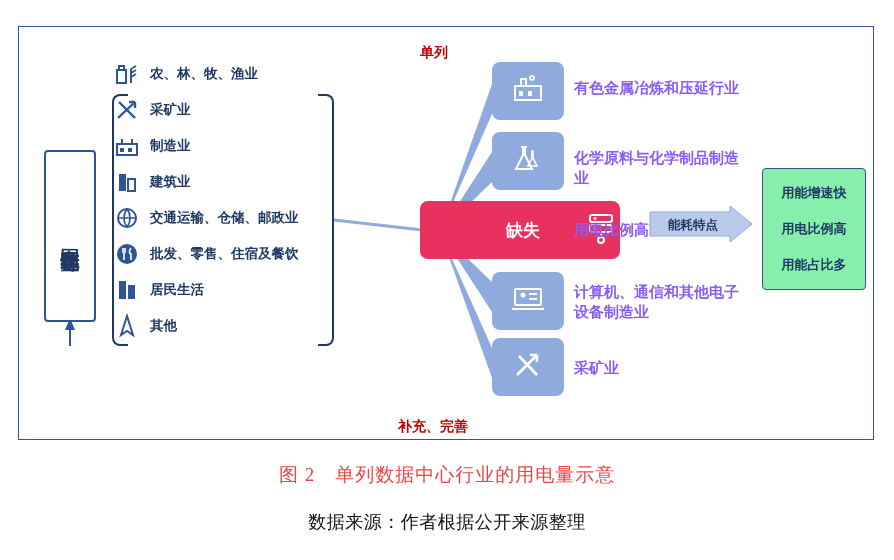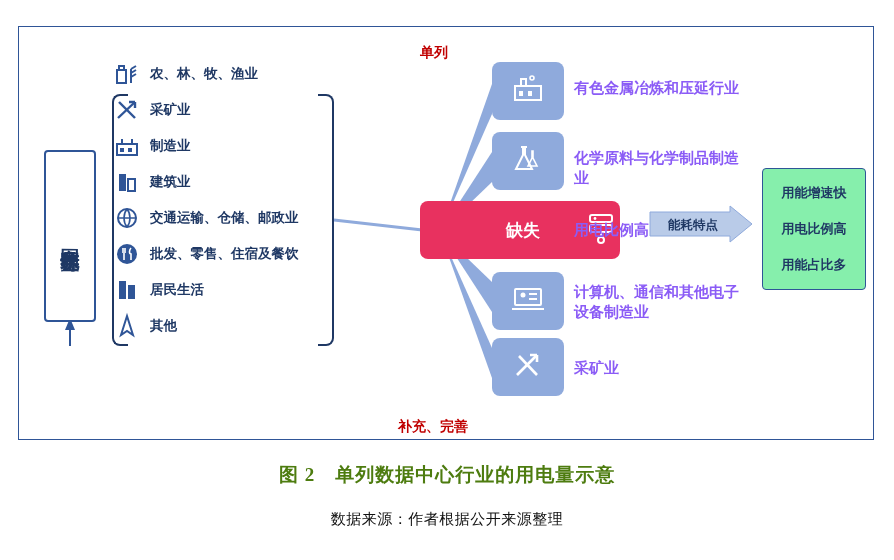--- a/index.html
+++ b/index.html
@@ -206,32 +206,32 @@
 
   
   .caption {
     position: absolute;
     left: 0;
     top: 462px;
     width: 894px;
     text-align: center;
     font-family: "Liberation Serif", serif;
     font-size: 19px;
-    font-weight: bold;
-    color: #4d7c0f;
+    font-weight: normal;
+    color: #ef4444;
     letter-spacing: 1px;
   }
   .source {
     position: absolute;
     left: 0;
     top: 510px;
     width: 894px;
     text-align: center;
     font-family: "Liberation Serif", serif;
-    font-size: 15px;
+    font-size: 18px;
     color: #111111;
     letter-spacing: 0.5px;
   }
 </style>
 </head>
 <body>
 
 <div id="stage">
 
   <div class="frame"></div>

